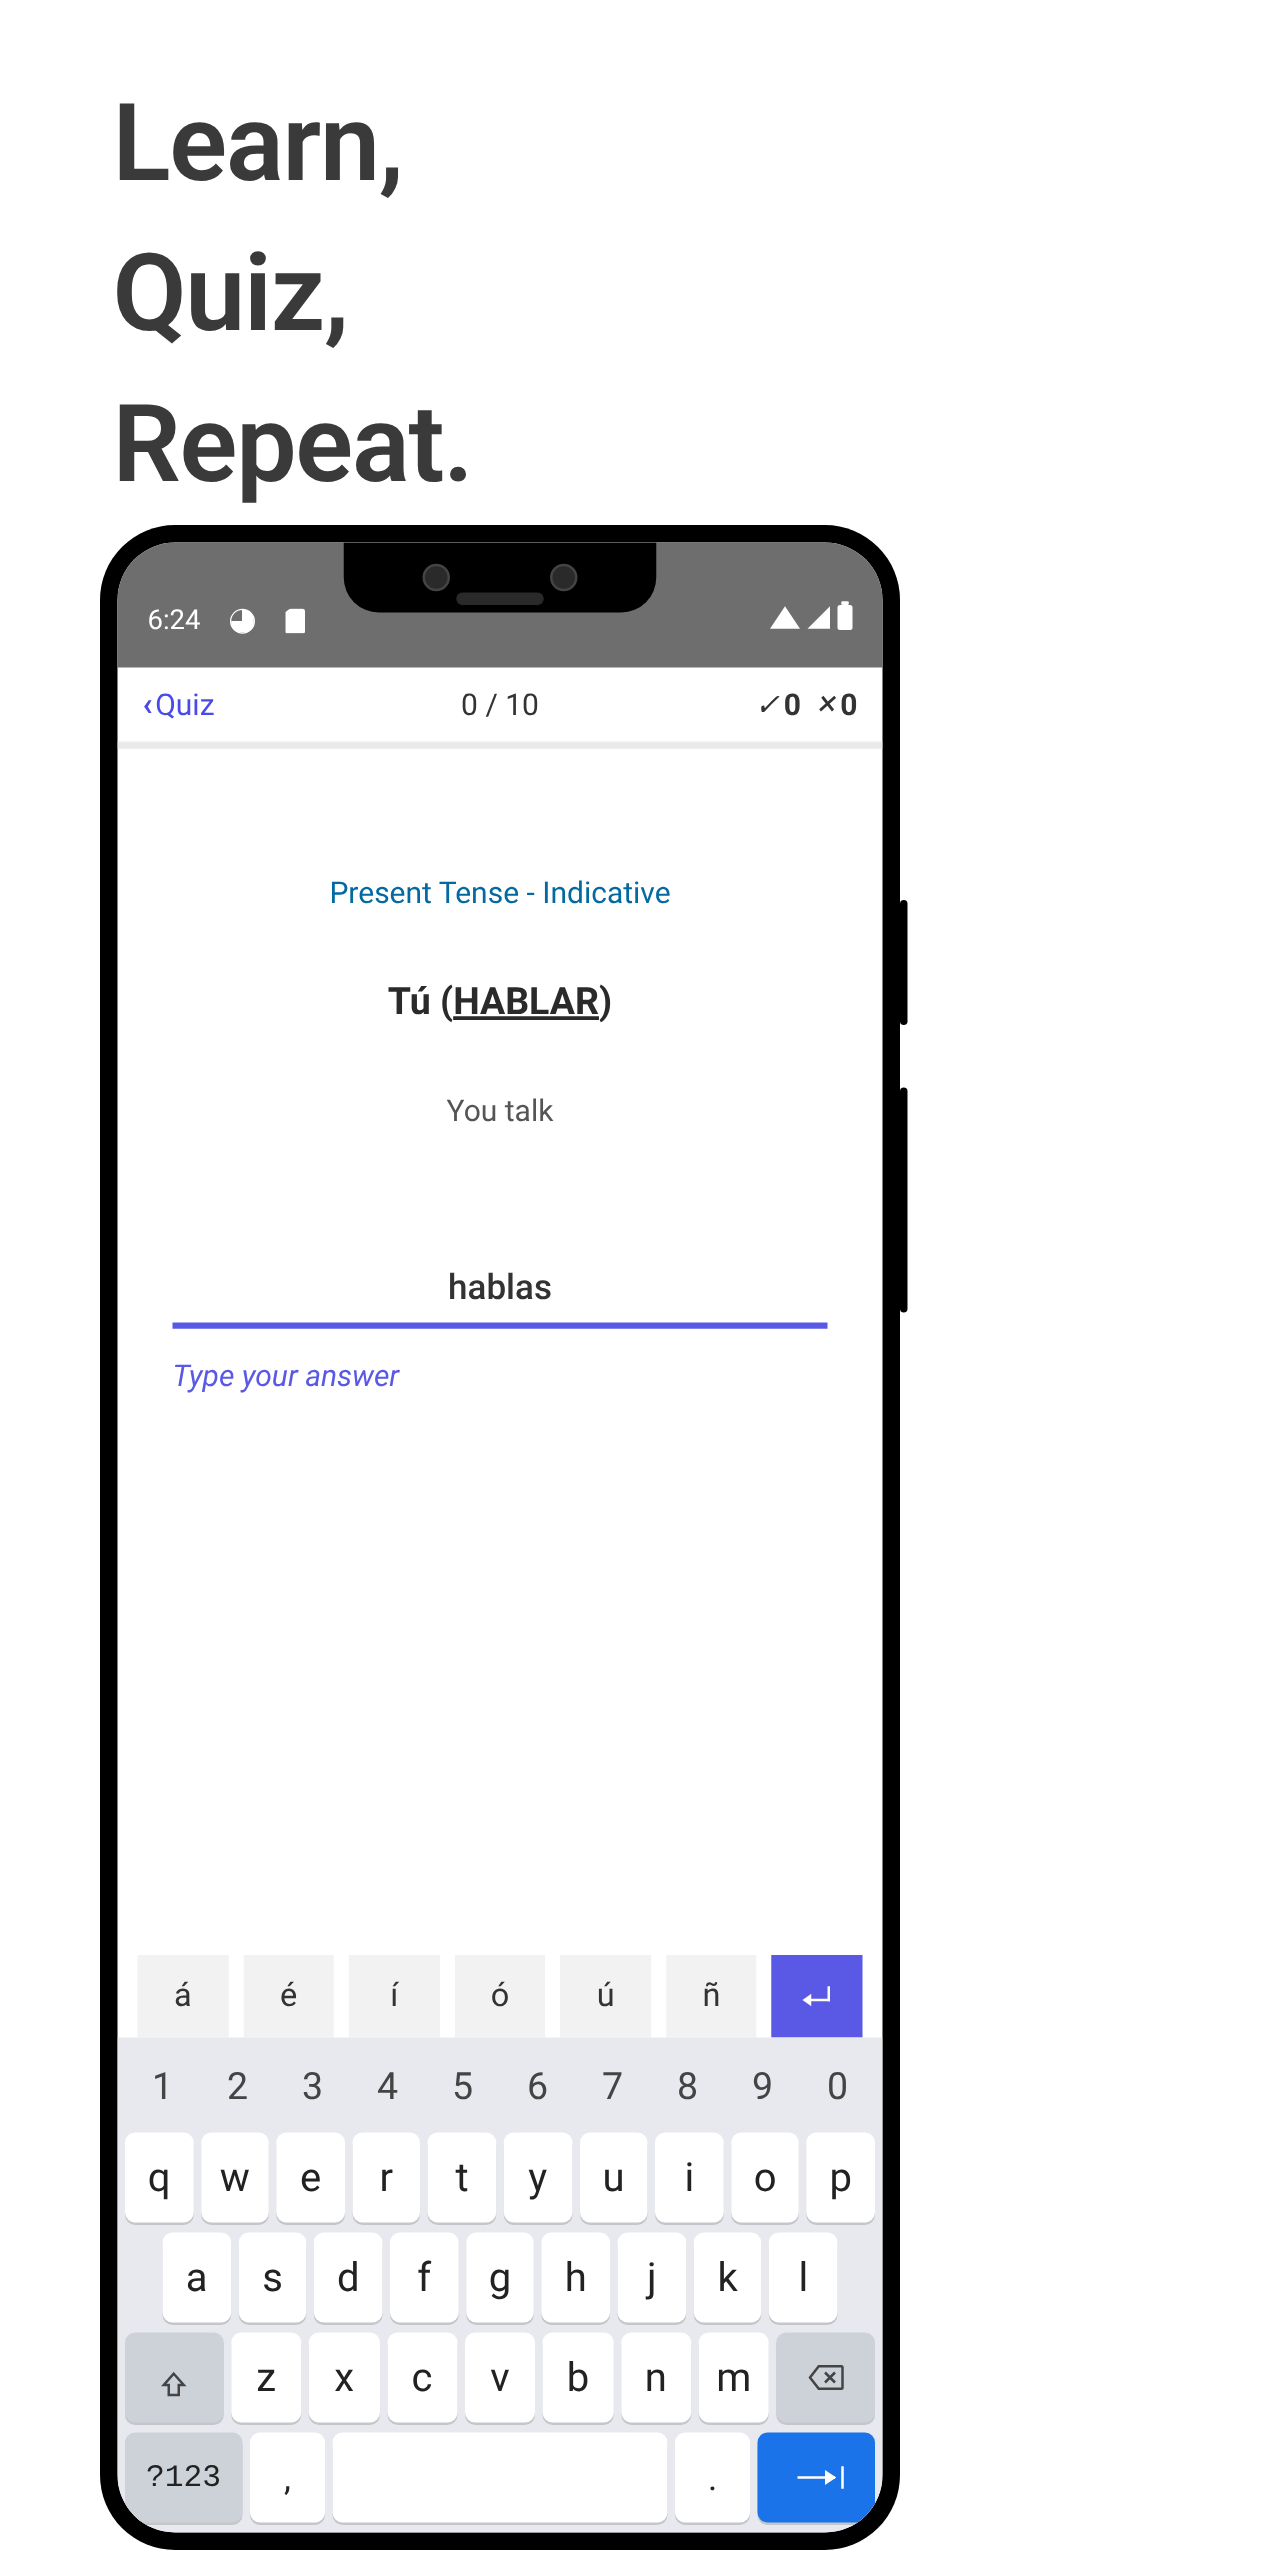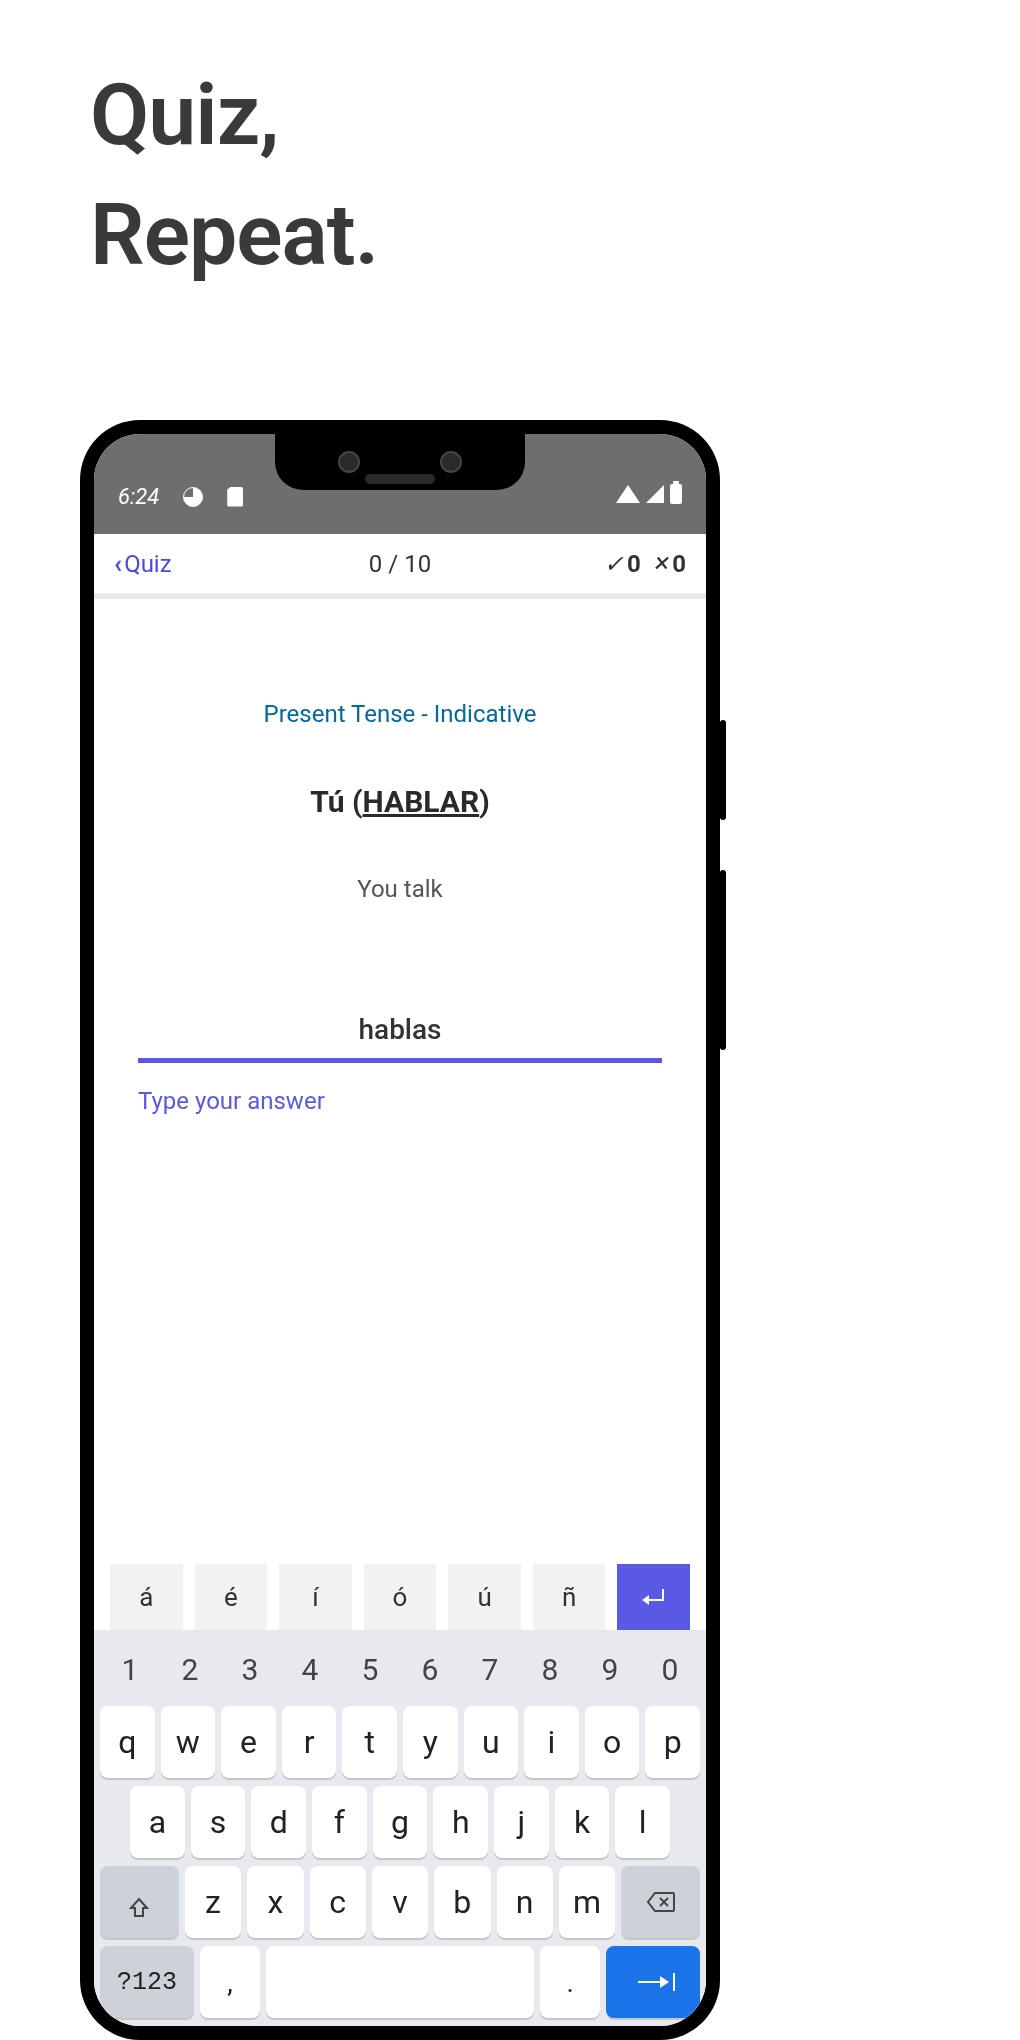--- a/index.html
+++ b/index.html
@@ -102,21 +102,20 @@
     top: 40px;
   }
   .status-left {
     position: absolute;
     top: 50px;
     left: 24px;
     display: flex;
     align-items: center;
     gap: 24px;
     font-size: 22px;
-    font-style: italic;
   }
   .status-right {
     position: absolute;
     top: 50px;
     right: 24px;
     display: flex;
     align-items: center;
     gap: 6px;
   }
   .pie-icon {
@@ -206,20 +205,21 @@
     color: #333;
     text-align: center;
     padding-bottom: 12px;
     border-bottom: 5px solid #5959e6;
   }
   .hint {
     text-align: left;
     margin-top: 24px;
     font-size: 24px;
     color: #5959e6;
+    font-style: italic;
   }
 
   
   .accent-row {
     position: absolute;
     bottom: 396px;
     left: 0;
     right: 0;
     display: flex;
     gap: 12px;
@@ -353,20 +353,21 @@
     top:-8px;
     width:2px;
     height:18px;
     background:#fff;
   }
 </style>
 </head>
 <body>
 
 <div class="headline">
+  <div>Learn,</div>
   <div>Quiz,</div>
   <div>Repeat.</div>
 </div>
 
 <div class="phone">
   <div class="side-button-1"></div>
   <div class="side-button-2"></div>
   <div class="phone-inner">
 
     <div class="status-bar">

